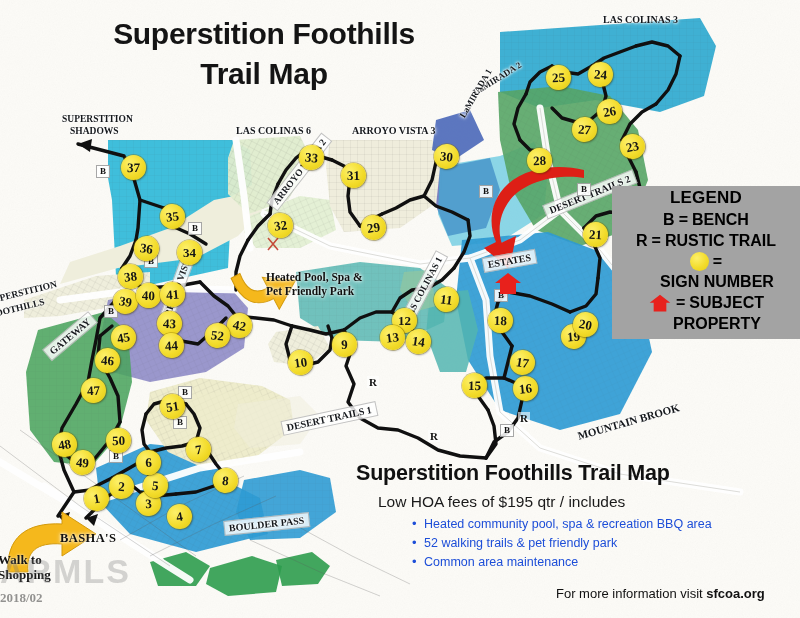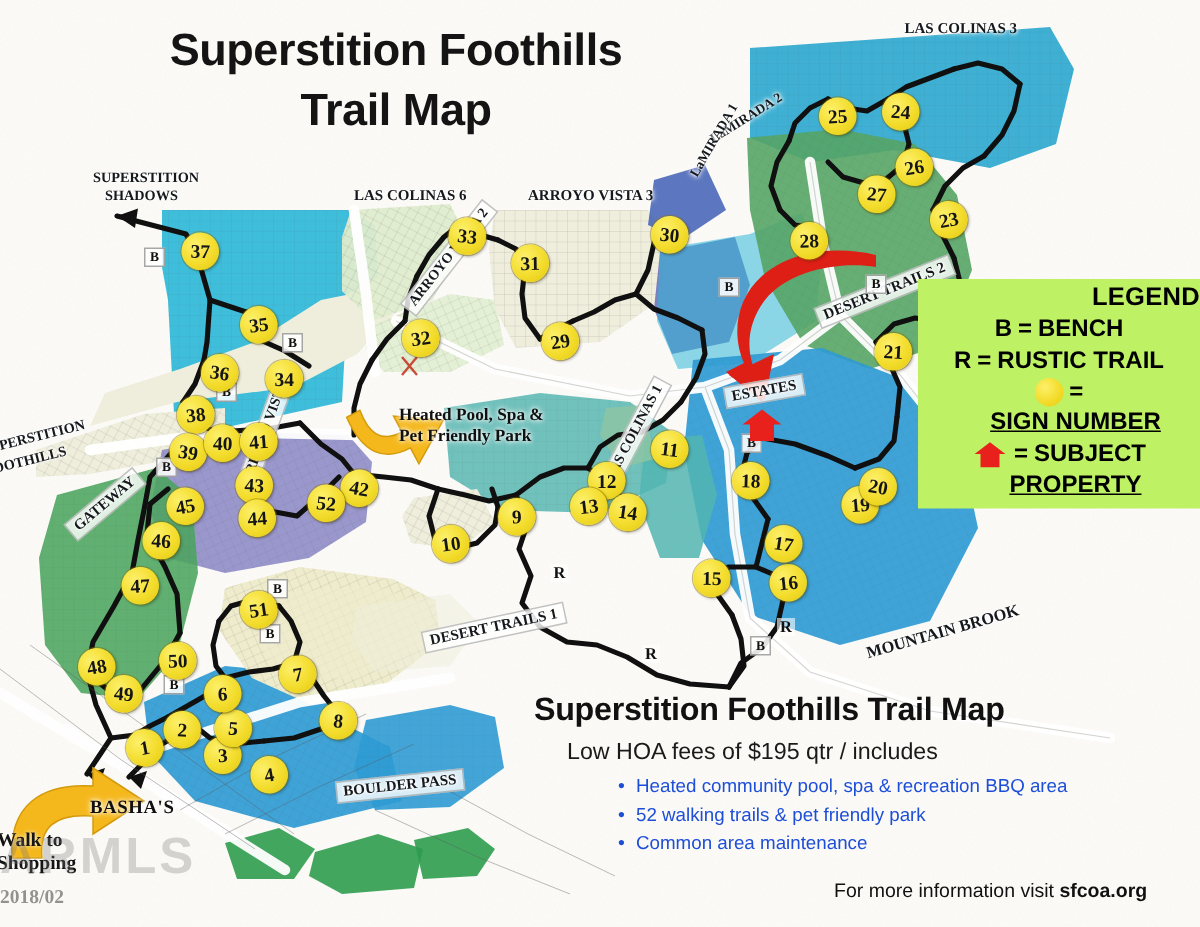--- a/index.html
+++ b/index.html
@@ -89,33 +89,33 @@
   .callout-bashas{
     position:absolute;left:60px;top:531px;z-index:34;
     font-family:"Liberation Serif",serif;
     font-weight:bold;font-size:12.5px;color:#101010;letter-spacing:.4px;
     text-shadow:0 0 3px #fff,0 0 5px #fff;
   }
 
   
   .legend{
     position:absolute;left:612px;top:186px;width:188px;z-index:45;
-    background:#bef264;
+    background:#a3a3a3;
     font-family:"Liberation Sans",sans-serif;
     font-weight:bold;color:#000;
-    text-align:right;
+    text-align:center;
     padding:2px 0 4px 0;
   }
   .legend-title{font-size:17px;letter-spacing:.2px;margin-bottom:2px;}
   .legend-row{
     font-size:16px;line-height:1.30;
     display:flex;align-items:center;justify-content:center;gap:4px;
     white-space:nowrap;
   }
-  .legend-row.ind{padding-left:22px;text-decoration:underline;}
+  .legend-row.ind{padding-left:22px;}
   .legend-dot{
     width:19px;height:19px;border-radius:50%;
     background:radial-gradient(circle at 36% 32%,#fdf06a 0%,#f3dc2c 55%,#e6cd14 100%);
     flex:0 0 auto;
   }
   .legend-house{width:24px;height:19px;flex:0 0 auto;}
 
   
   .info{
     position:absolute;left:356px;top:462px;width:462px;z-index:45;

